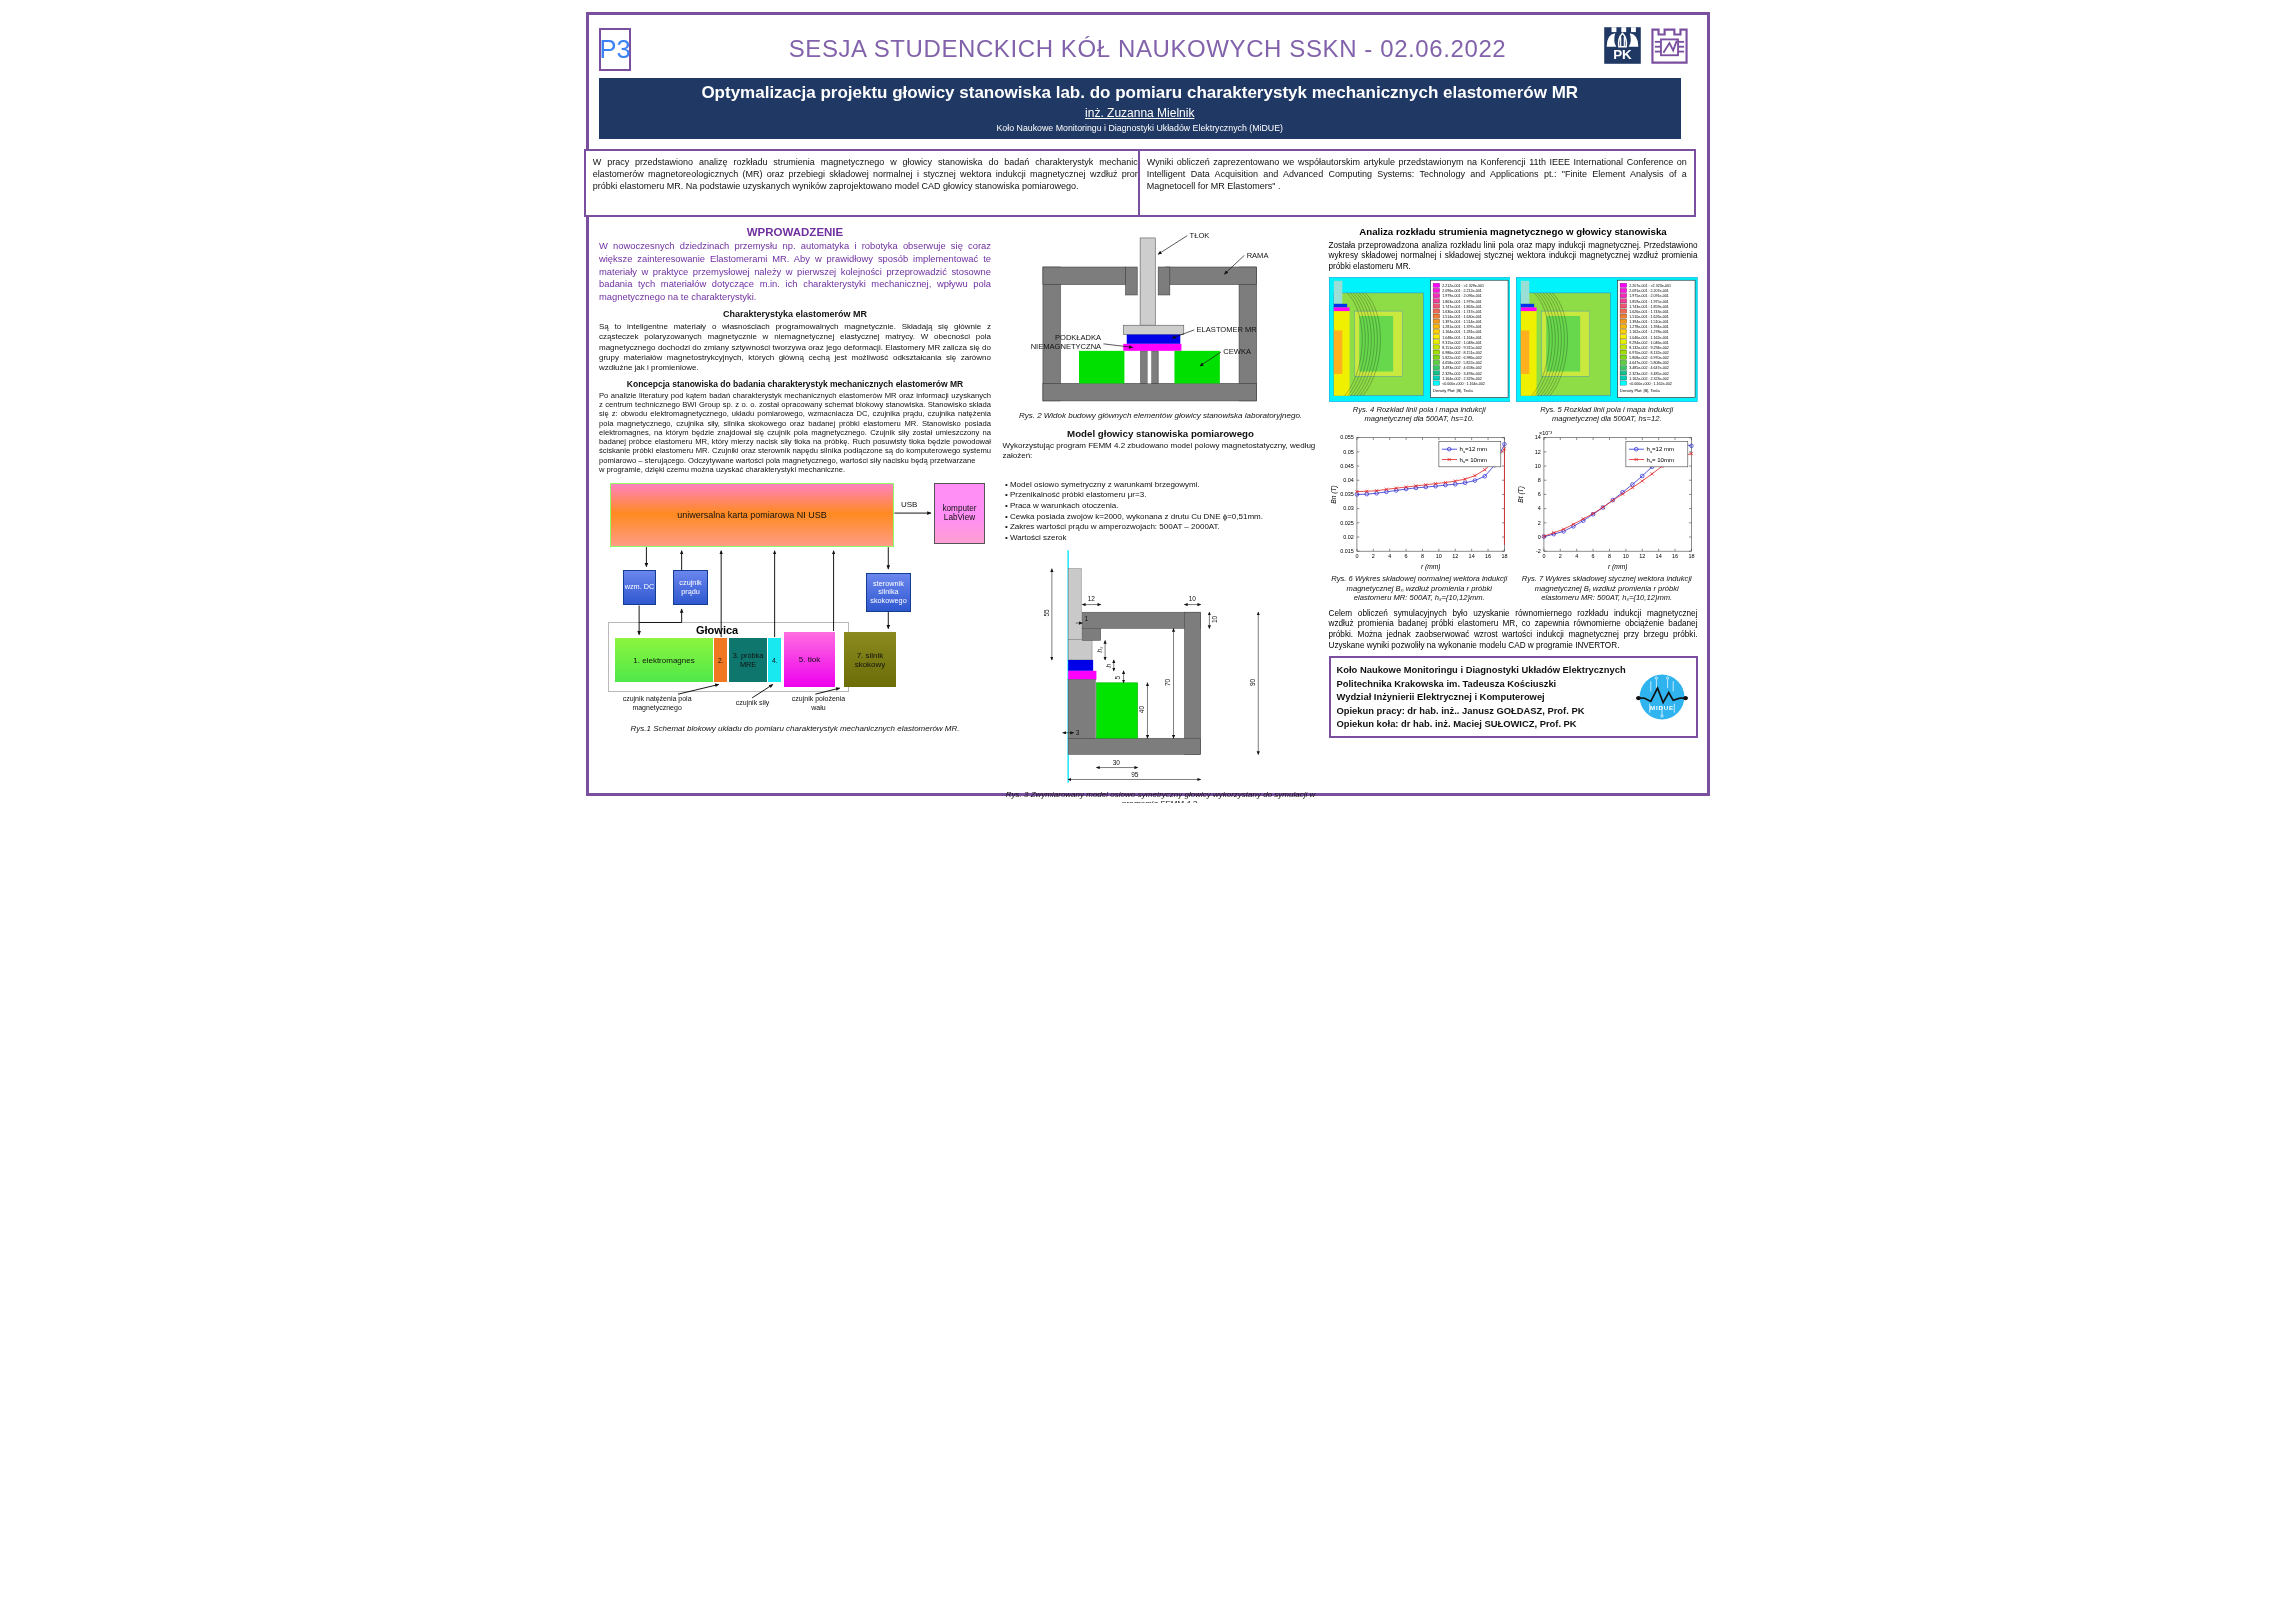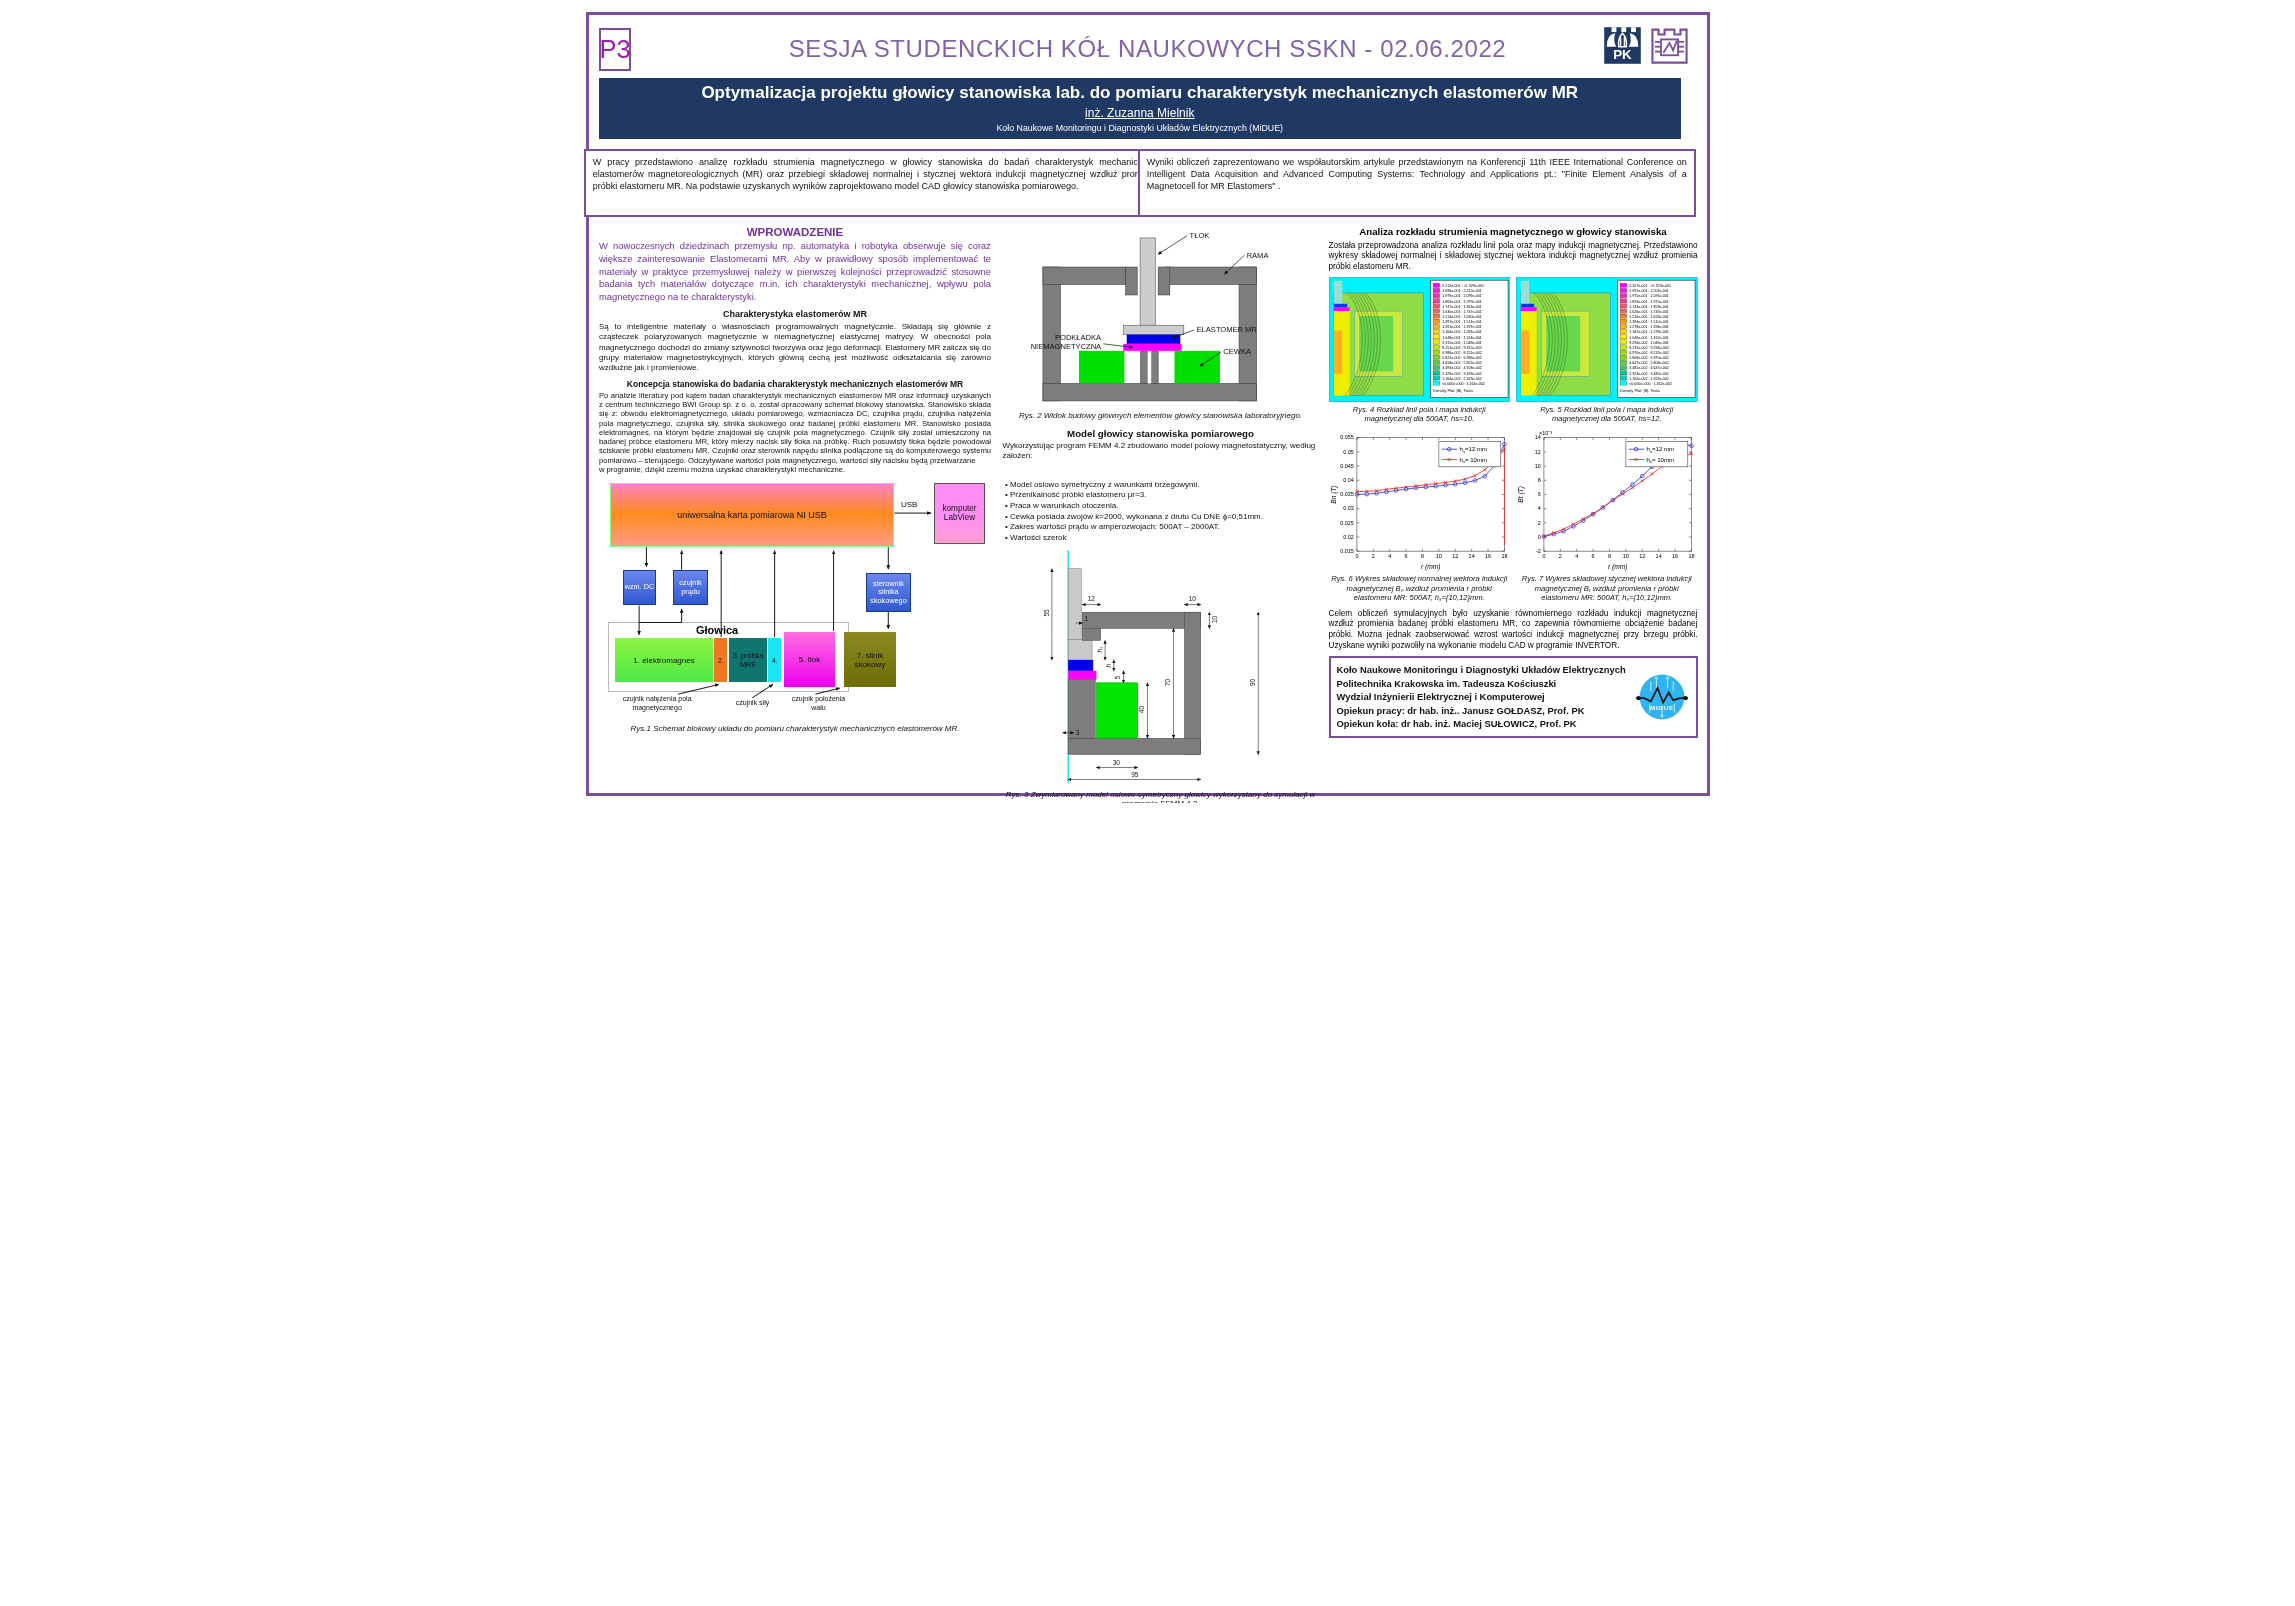--- a/index.html
+++ b/index.html
@@ -1,19 +1,19 @@
 <!DOCTYPE html>
 <html style="font-size:9.7px"><head>
 <meta charset="utf-8">
 <style>
   html,body{margin:0;padding:0;background:#fff;font-family:"Liberation Sans",sans-serif;}
   #poster{position:relative;width:1148px;height:803px;margin:0 auto;background:#fff;overflow:hidden;}
   #frame{position:absolute;left:12px;top:12px;right:12px;bottom:7.3px;border:3.6px solid #7b4fa0;}
   
-  #p3box{position:absolute;left:25.5px;top:28px;width:28px;height:39px;border:2.4px solid #7b4fa0;color:#a21caf;
+  #p3box{position:absolute;left:25.5px;top:28px;width:28px;height:39px;border:2.4px solid #7b4fa0;color:#3b82f6;
          font-size:25.5px;display:flex;align-items:center;justify-content:center;}
   #htitle{position:absolute;left:0;right:0;top:35px;text-align:center;color:#8262aa;font-size:24px;letter-spacing:0.6px;}
   #logos{position:absolute;right:33px;top:25.5px;display:flex;gap:7.3px;}
   .logo{width:39px;height:39px;}
   
   #tbar{position:absolute;left:25.5px;right:41px;top:78px;height:61px;background:#1f3864;color:#fff;text-align:center;}
   #tbar .main{font-size:17px;font-weight:bold;margin-top:4.9px;}
   #tbar .auth{font-size:12px;text-decoration:underline;margin-top:3.6px;}
   #tbar .affil{font-size:8.8px;margin-top:2.4px;}
   

